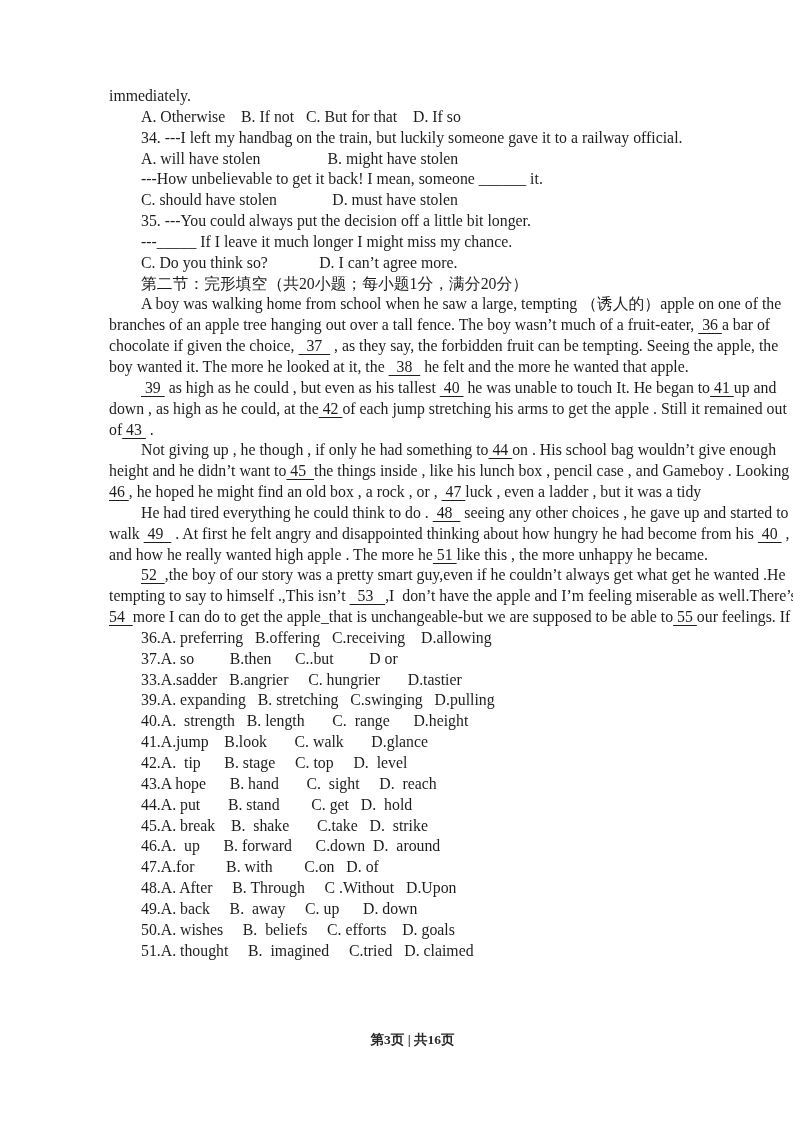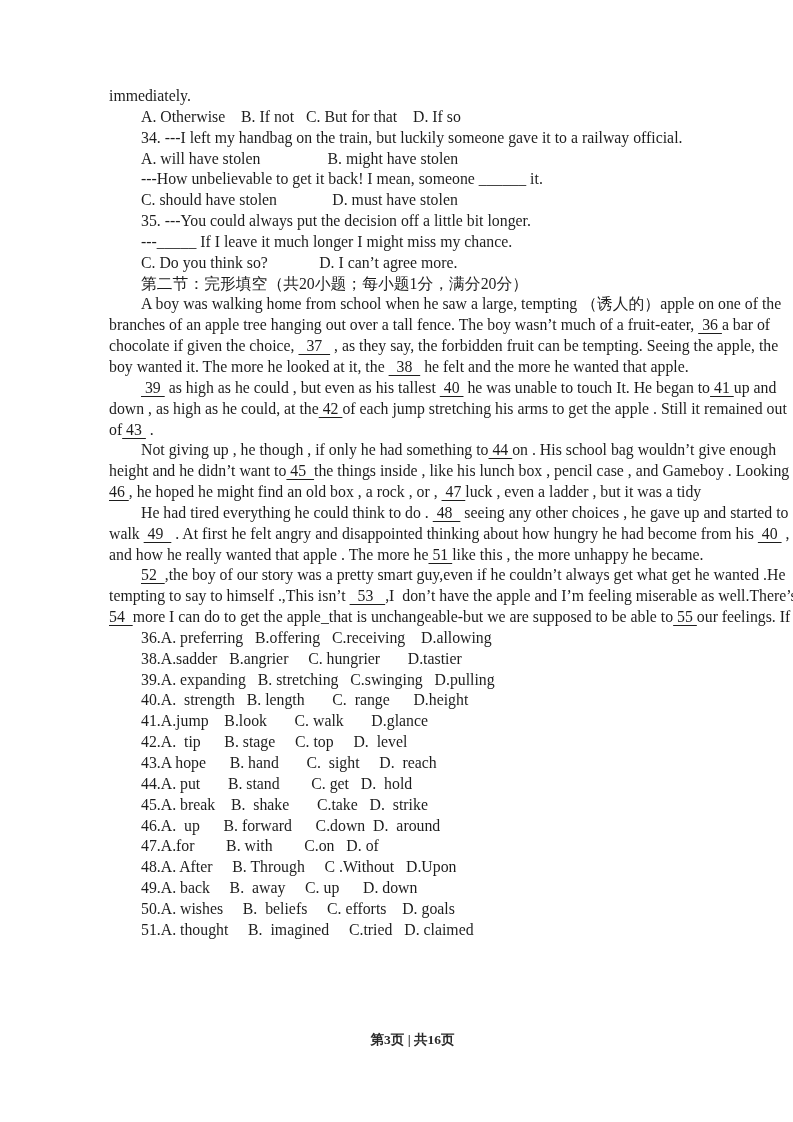--- a/index.html
+++ b/index.html
@@ -64,26 +64,27 @@
       <div class="line"><span>chocolate if given the choice, </span><span class="blank">  37  </span><span> , as they say, the forbidden fruit can be tempting. Seeing the apple, the</span></div>
       <div class="line"><span>boy wanted it. The more he looked at it, the </span><span class="blank">  38  </span><span> he felt and the more he wanted that apple.</span></div>
       <div class="line indent"><span class="blank"> 39 </span><span> as high as he could , but even as his tallest </span><span class="blank"> 40 </span><span> he was unable to touch It. He began to</span><span class="blank"> 41 </span><span>up and</span></div>
       <div class="line"><span>down , as high as he could, at the</span><span class="blank"> 42 </span><span>of each jump stretching his arms to get the apple . Still it remained out</span></div>
       <div class="line"><span>of</span><span class="blank"> 43 </span><span> .</span></div>
       <div class="line indent"><span>Not giving up , he though , if only he had something to</span><span class="blank"> 44 </span><span>on . His school bag wouldn’t give enough</span></div>
       <div class="line"><span>height and he didn’t want to</span><span class="blank"> 45  </span><span>the things inside , like his lunch box , pencil case , and Gameboy . Looking</span></div>
       <div class="line"><span class="blank">46 </span><span>, he hoped he might find an old box , a rock , or , </span><span class="blank"> 47 </span><span>luck , even a ladder , but it was a tidy</span></div>
       <div class="line indent"><span>He had tired everything he could think to do . </span><span class="blank"> 48  </span><span> seeing any other choices , he gave up and started to</span></div>
       <div class="line"><span>walk </span><span class="blank"> 49  </span><span> . At first he felt angry and disappointed thinking about how hungry he had become from his </span><span class="blank"> 40 </span><span> ,</span></div>
-      <div class="line"><span>and how he really wanted that apple . The more he</span><span class="blank"> 51 </span><span>like this , the more unhappy he became.</span></div>
+      <div class="line"><span>and how he really wanted high apple . The more he</span><span class="blank"> 51 </span><span>like this , the more unhappy he became.</span></div>
       <div class="line indent"><span class="blank">52  </span><span>,the boy of our story was a pretty smart guy,even if he couldn’t always get what get he wanted .He</span></div>
       <div class="line"><span>tempting to say to himself .,This isn’t </span><span class="blank">  53   </span><span>,I  don’t have the apple and I’m feeling miserable as well.There’s_</span></div>
       <div class="line"><span class="blank">54  </span><span>more I can do to get the apple_that is unchangeable-but we are supposed to be able to</span><span class="blank"> 55 </span><span>our feelings. If</span></div>
       <div class="line indent"><span>36.A. preferring   B.offering   C.receiving    D.allowing</span></div>
-      <div class="line indent"><span>38.A.sadder   B.angrier     C. hungrier       D.tastier</span></div>
+      <div class="line indent"><span>37.A. so         B.then      C..but         D or</span></div>
+      <div class="line indent"><span>33.A.sadder   B.angrier     C. hungrier       D.tastier</span></div>
       <div class="line indent"><span>39.A. expanding   B. stretching   C.swinging   D.pulling</span></div>
       <div class="line indent"><span>40.A.  strength   B. length       C.  range      D.height</span></div>
       <div class="line indent"><span>41.A.jump    B.look       C. walk       D.glance</span></div>
       <div class="line indent"><span>42.A.  tip      B. stage     C. top     D.  level</span></div>
       <div class="line indent"><span>43.A hope      B. hand       C.  sight     D.  reach</span></div>
       <div class="line indent"><span>44.A. put       B. stand        C. get   D.  hold</span></div>
       <div class="line indent"><span>45.A. break    B.  shake       C.take   D.  strike</span></div>
       <div class="line indent"><span>46.A.  up      B. forward      C.down  D.  around</span></div>
       <div class="line indent"><span>47.A.for        B. with        C.on   D. of</span></div>
       <div class="line indent"><span>48.A. After     B. Through     C .Without   D.Upon</span></div>

